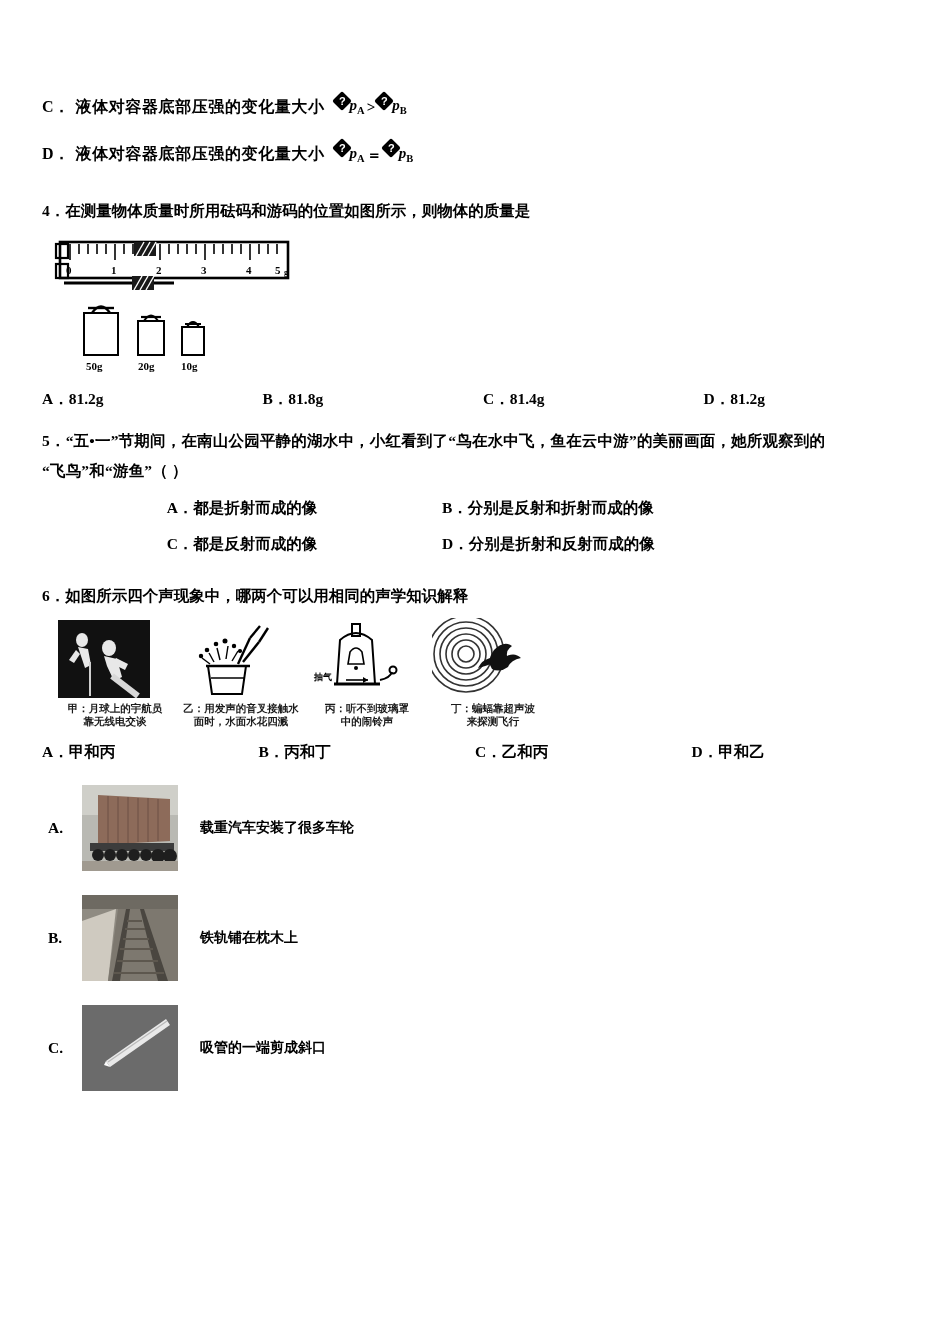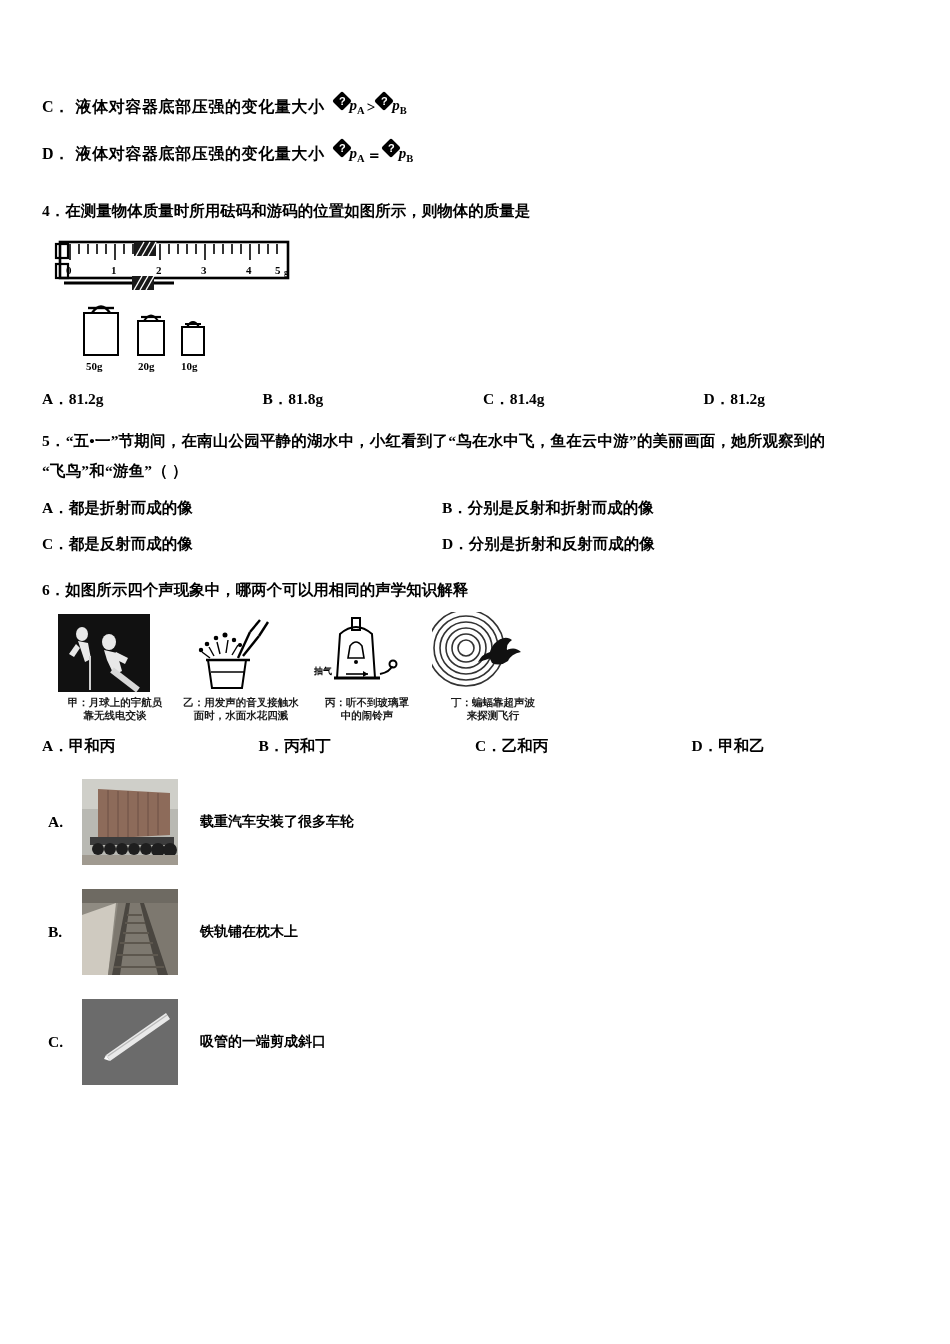--- a/index.html
+++ b/index.html
@@ -99,20 +99,21 @@
     margin-top: 10px;
   }
   .opt-row4 > div { width: 25%; }
 
   
   .opt-row2 {
     display: flex;
     font-size: 15.5px;
     font-weight: bold;
     line-height: 2.3;
+    text-align: center;
   }
   .opt-row2 > div:first-child { width: 400px; }
 
   
   .fig-balance {
     margin: 10px 0 4px 12px;
     width: 240px;
   }
   
   .fig-sound {
@@ -307,21 +308,21 @@
   </div>
   <div class="opt-row2">
     <div>
       <span class="opt-label">C．</span><span>都是反射而成的像</span>
     </div>
     <div>
       <span class="opt-label">D．</span><span>分别是折射和反射而成的像</span>
     </div>
   </div>
 
-  <div class="qtext" style="margin-top:12px;">6．如图所示四个声现象中，哪两个可以用相同的声学知识解释</div>
+  <div class="qtext" style="margin-top:18px;">6．如图所示四个声现象中，哪两个可以用相同的声学知识解释</div>
 
   <div class="fig-sound">
 
     <div class="sound-item">
       <svg width="100" height="82" viewBox="0 0 100 82">
         <rect x="4" y="2" width="92" height="78" fill="#111"></rect>
         <g fill="#e8e8e8">
           <ellipse cx="28" cy="22" rx="6" ry="7"></ellipse>
           <path d="M24 29 l10 2 l3 16 l-6 3 l-4 -12 z"></path>
           <path d="M22 32 l-7 10 l5 3 l6 -9 z"></path>

